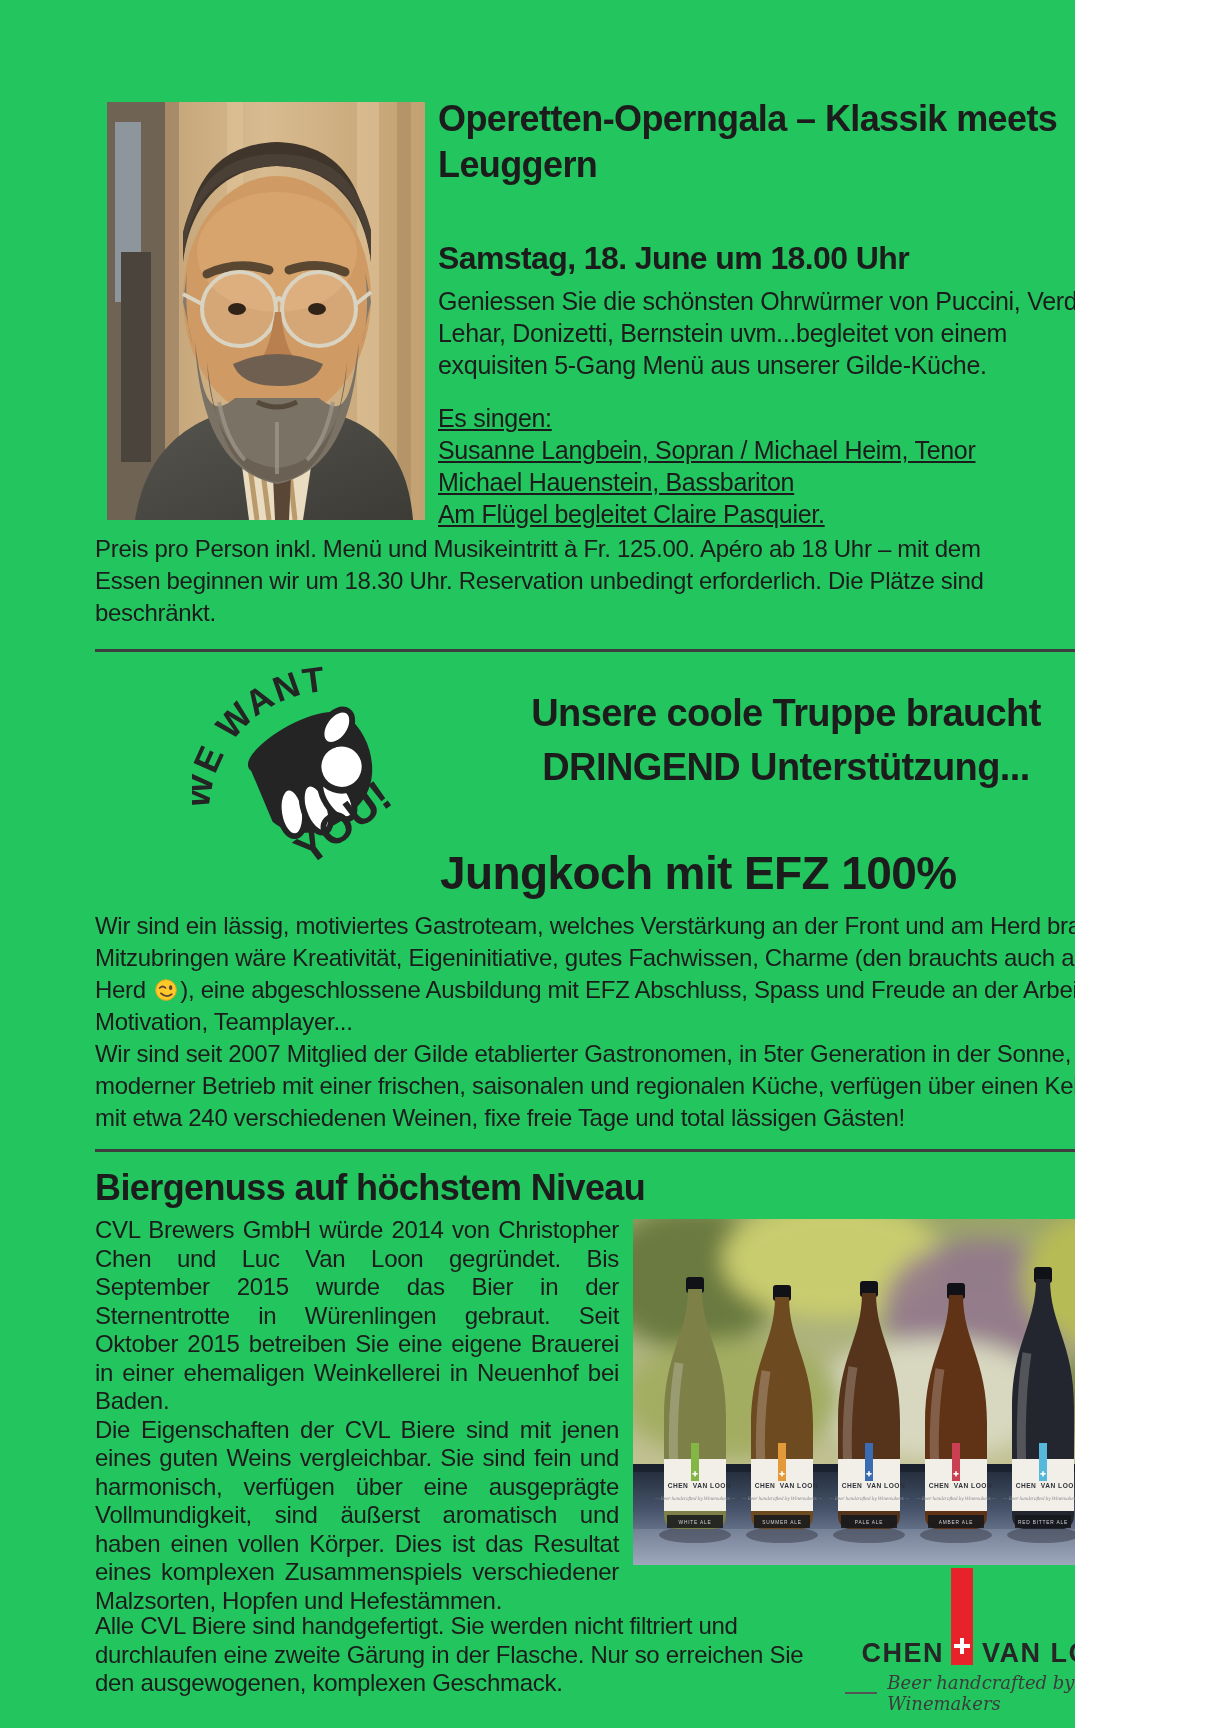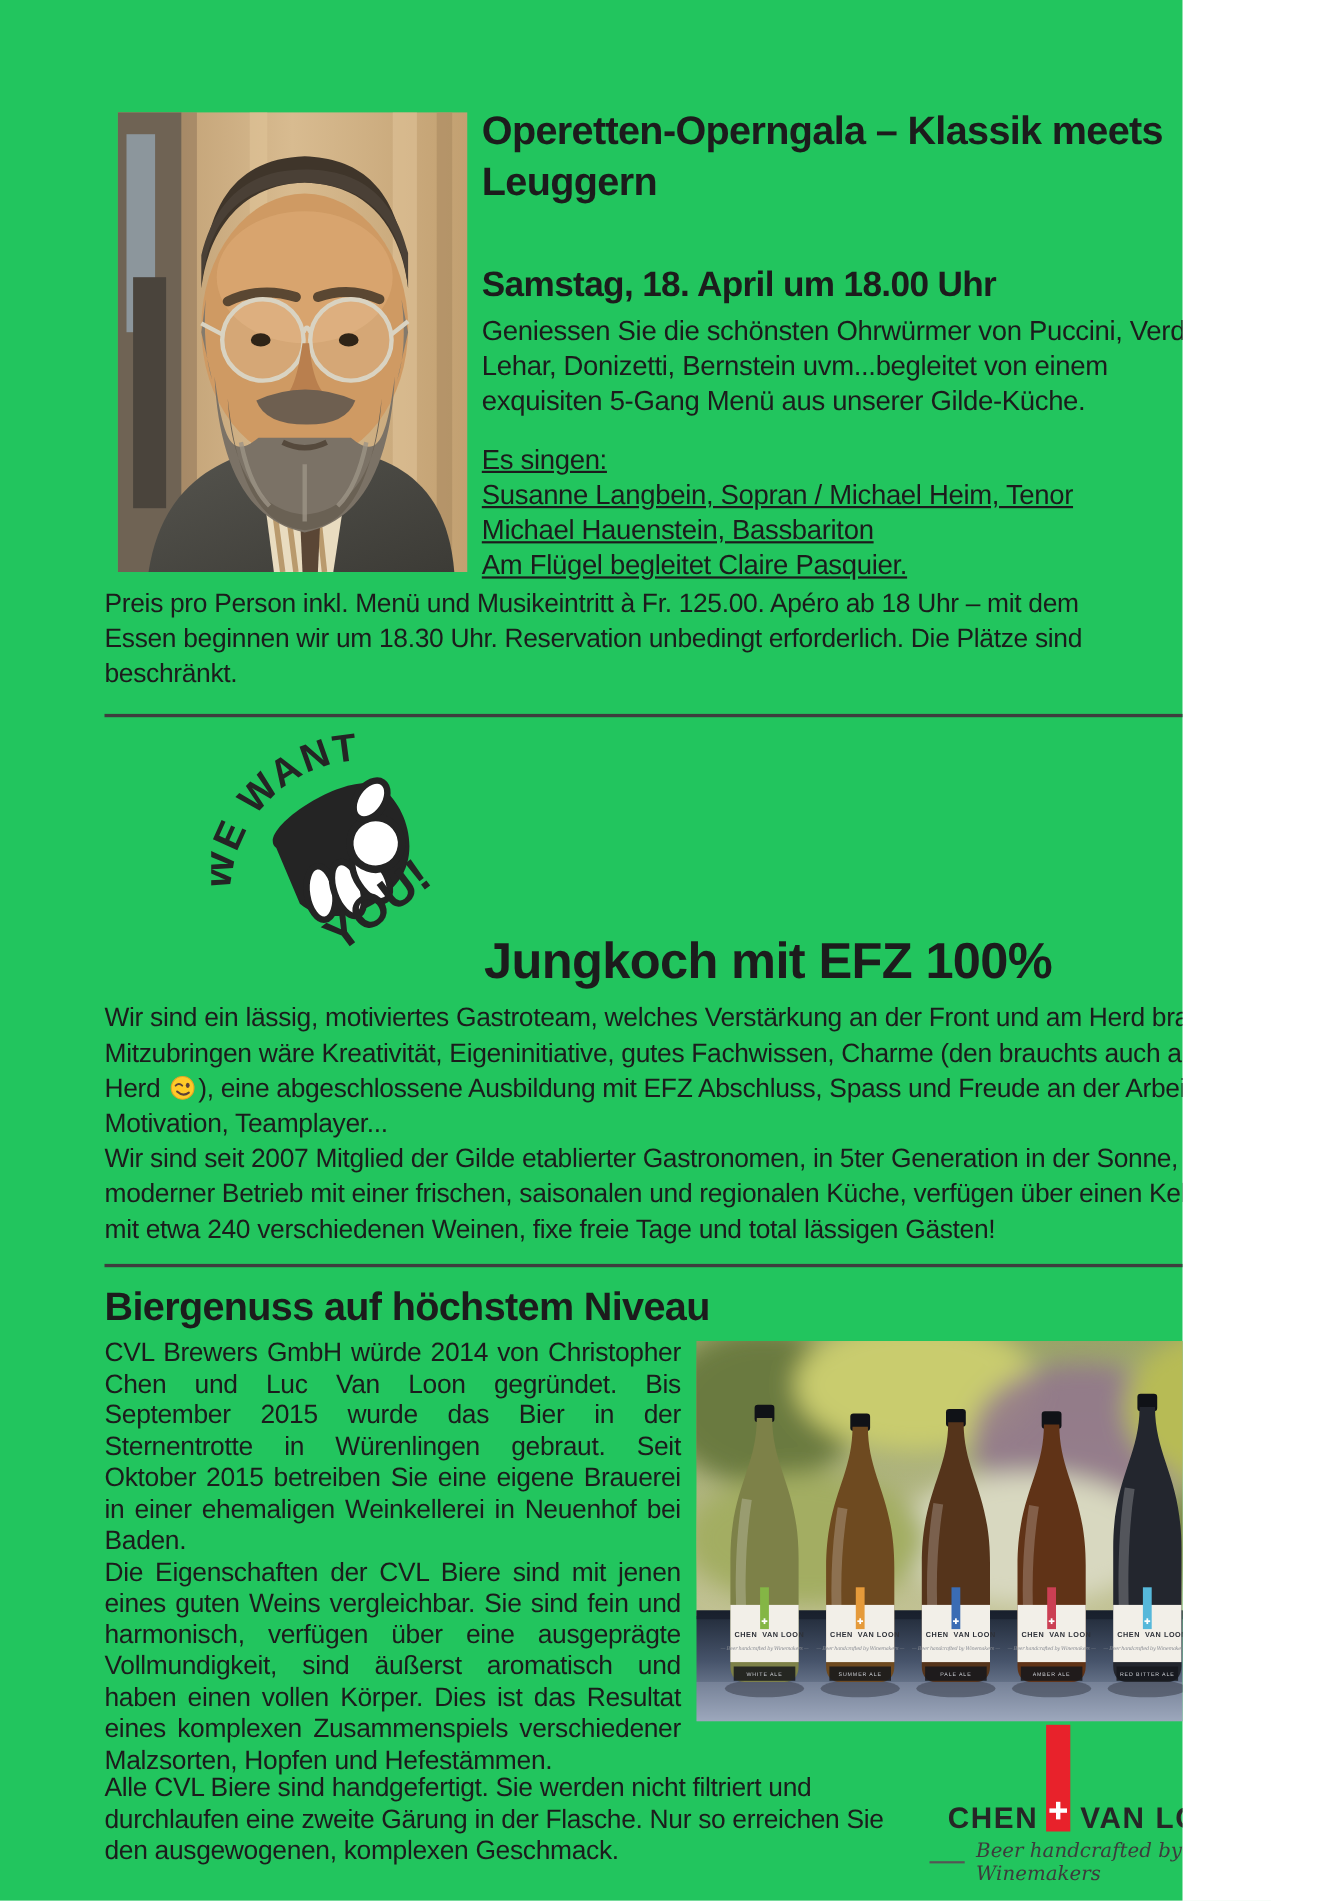--- a/index.html
+++ b/index.html
@@ -103,21 +103,21 @@
 
     <path d="M88 240 C92 320 118 372 170 382 C222 372 248 320 252 240 C244 300 236 316 212 296 L128 296 C104 316 96 300 88 240 Z" fill="#7b7266"></path>
     <path d="M100 260 C110 350 136 376 170 380 C204 376 230 350 240 260 C236 330 210 362 170 366 C130 362 104 330 100 260 Z" fill="#6a6154"></path>
     <path d="M126 262 q44 -20 90 0 q-8 22 -44 22 q-38 0 -46 -22 Z" fill="#6e5f50"></path>
     <path d="M150 300 q20 10 40 0" stroke="#55493c" stroke-width="5" fill="none"></path>
     <path d="M112 300 q8 40 26 58 M226 300 q-8 40 -26 58 M170 320 L170 372" stroke="#9c9486" stroke-width="4" fill="none" opacity="0.8"></path>
   </svg>
 
   <div class="abs opera-title preline">Operetten-Operngala – Klassik meets
 Leuggern</div>
-  <div class="abs opera-date">Samstag, 18. April um 18.00 Uhr</div>
+  <div class="abs opera-date">Samstag, 18. June um 18.00 Uhr</div>
   <div class="abs opera-intro preline">Geniessen Sie die schönsten Ohrwürmer von Puccini, Verdi,
 Lehar, Donizetti, Bernstein uvm...begleitet von einem
 exquisiten 5-Gang Menü aus unserer Gilde-Küche.</div>
   <div class="abs opera-singers">
     <div>Es singen:</div>
     <div class="preline">Susanne Langbein, Sopran / Michael Heim, Tenor
 Michael Hauenstein, Bassbariton
 Am Flügel begleitet Claire Pasquier.</div>
   </div>
   <div class="abs opera-price preline">Preis pro Person inkl. Menü und Musikeintritt à Fr. 125.00. Apéro ab 18 Uhr – mit dem
@@ -138,20 +138,22 @@
       <path d="M62 96 C50 72 158 60 174 90 C188 118 178 160 150 174 C114 192 72 184 58 152 Z"></path>
       <ellipse cx="80" cy="152" rx="13" ry="25" transform="rotate(18 80 152)" fill="#ffffff" stroke="#242424" stroke-width="6"></ellipse>
       <ellipse cx="104" cy="160" rx="13" ry="26" transform="rotate(8 104 160)" fill="#ffffff" stroke="#242424" stroke-width="6"></ellipse>
       <ellipse cx="128" cy="160" rx="13" ry="25" transform="rotate(-6 128 160)" fill="#ffffff" stroke="#242424" stroke-width="6"></ellipse>
       <circle cx="146" cy="134" r="24" fill="#ffffff" stroke="#242424" stroke-width="7"></circle>
       <ellipse cx="160" cy="96" rx="20" ry="13" transform="rotate(-28 160 96)" fill="#ffffff" stroke="#242424" stroke-width="6"></ellipse>
       <text x="70" y="210" font-size="44" font-weight="900" transform="rotate(-10 70 210)" font-family="Liberation Sans, sans-serif">YOU!</text>
     </g>
   </svg>
 
+  <div class="abs job-head preline">Unsere coole Truppe braucht
+DRINGEND Unterstützung...</div>
   <div class="abs job-title">Jungkoch mit EFZ 100%</div>
 
   <div class="abs job-body">
     <div>
       <span>Wir sind ein lässig, motiviertes Gastroteam, welches Verstärkung an der Front und am Herd braucht. Mitzubringen wäre Kreativität, Eigeninitiative, gutes Fachwissen, Charme (den brauchts auch am Herd </span><svg class="emoji" viewBox="0 0 36 36">
         <circle cx="18" cy="18" r="15.5" fill="#ffca28" stroke="#e6a324" stroke-width="1.5"></circle>
         <path d="M8.5 15 q4.5 -4.5 9 0" stroke="#5d4037" stroke-width="2.6" fill="none" stroke-linecap="round"></path>
         <ellipse cx="25" cy="14.5" rx="2.6" ry="3.6" fill="#5d4037"></ellipse>
         <path d="M10.5 23 q8 7.5 16 1.5" stroke="#5d4037" stroke-width="2.8" fill="none" stroke-linecap="round"></path>
       </svg><span>), eine abgeschlossene Ausbildung mit EFZ Abschluss, Spass und Freude an der Arbeit, Motivation, Teamplayer...</span>

